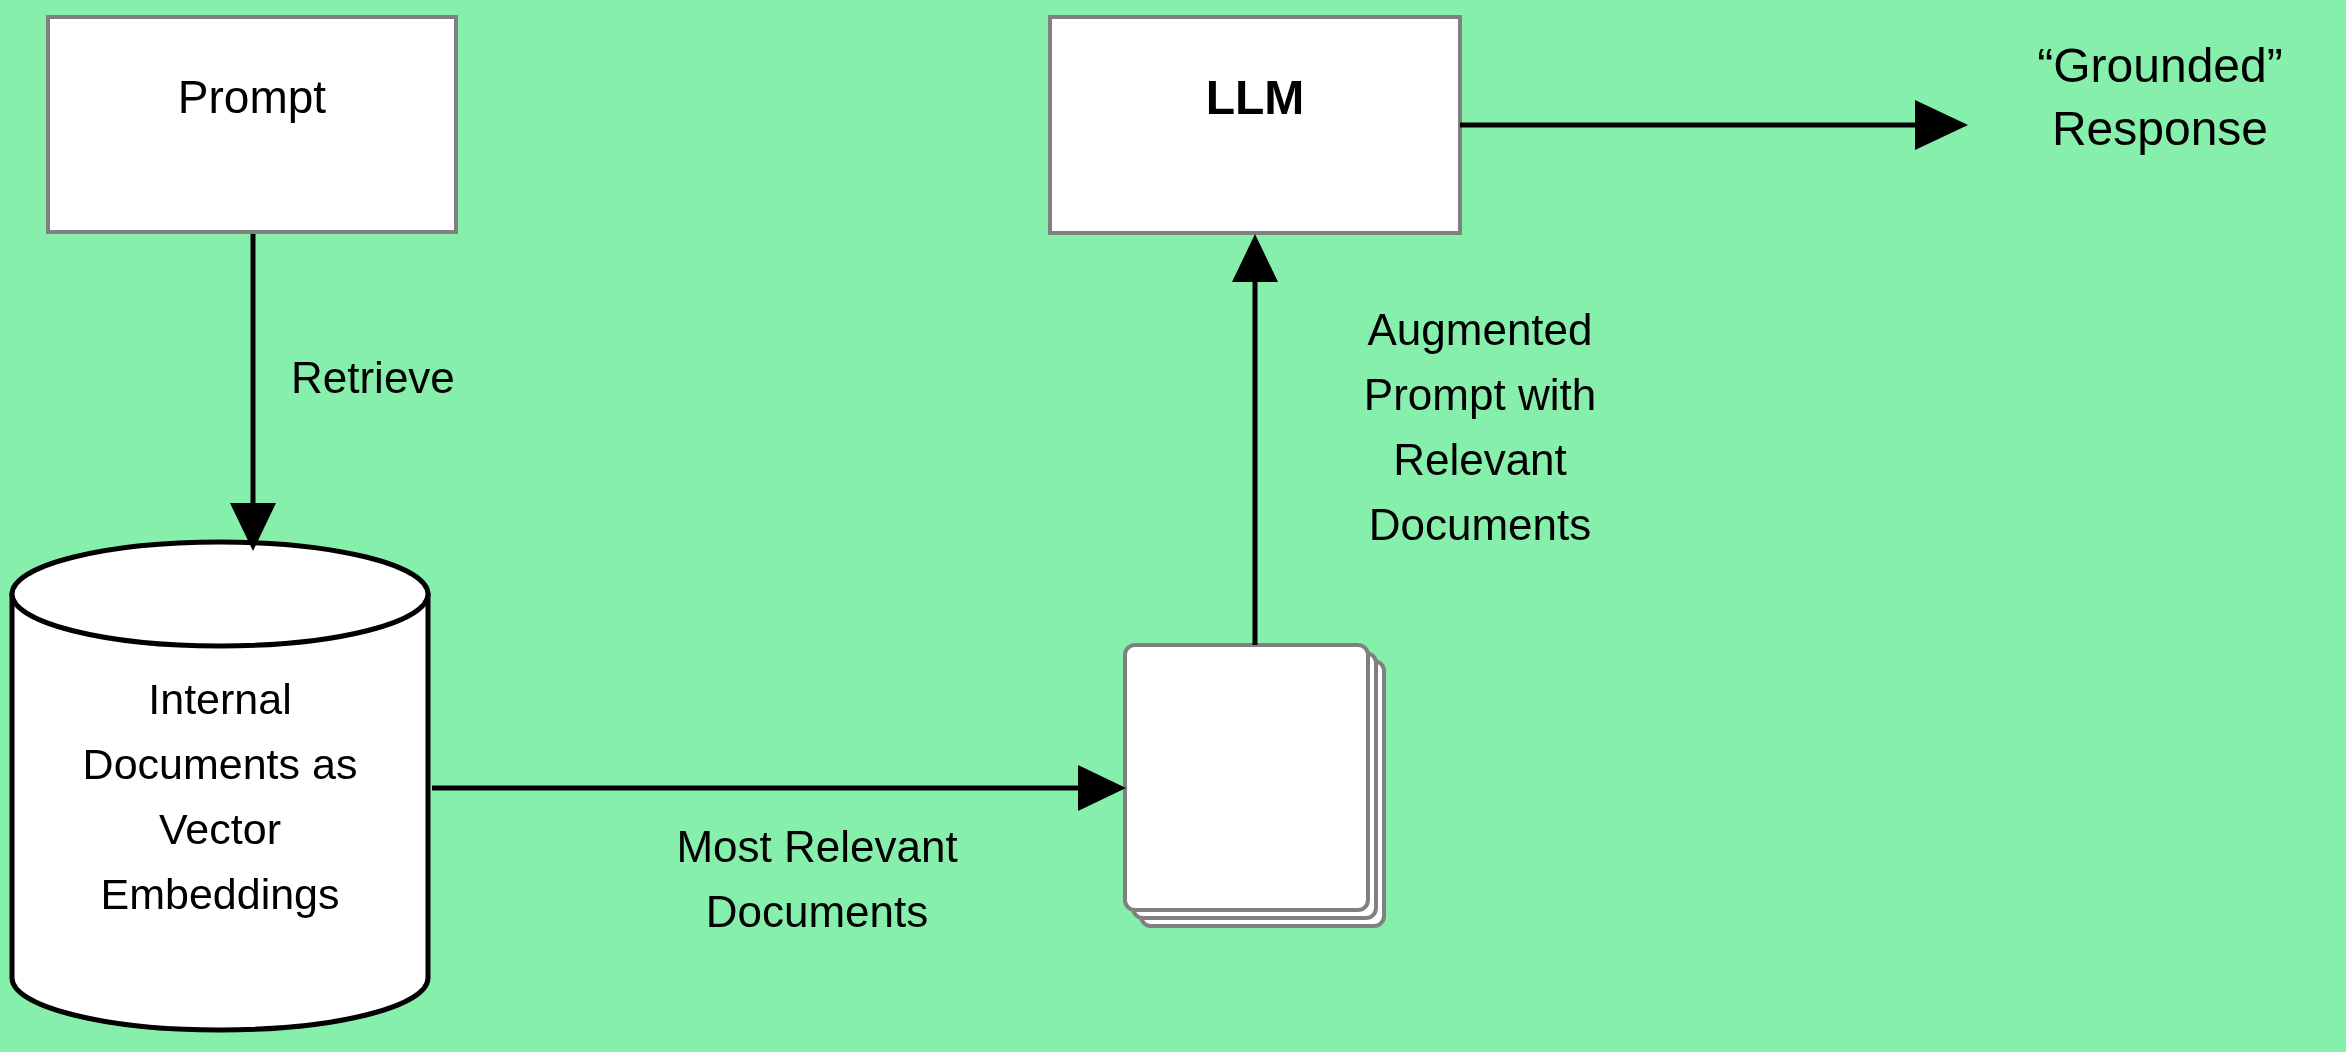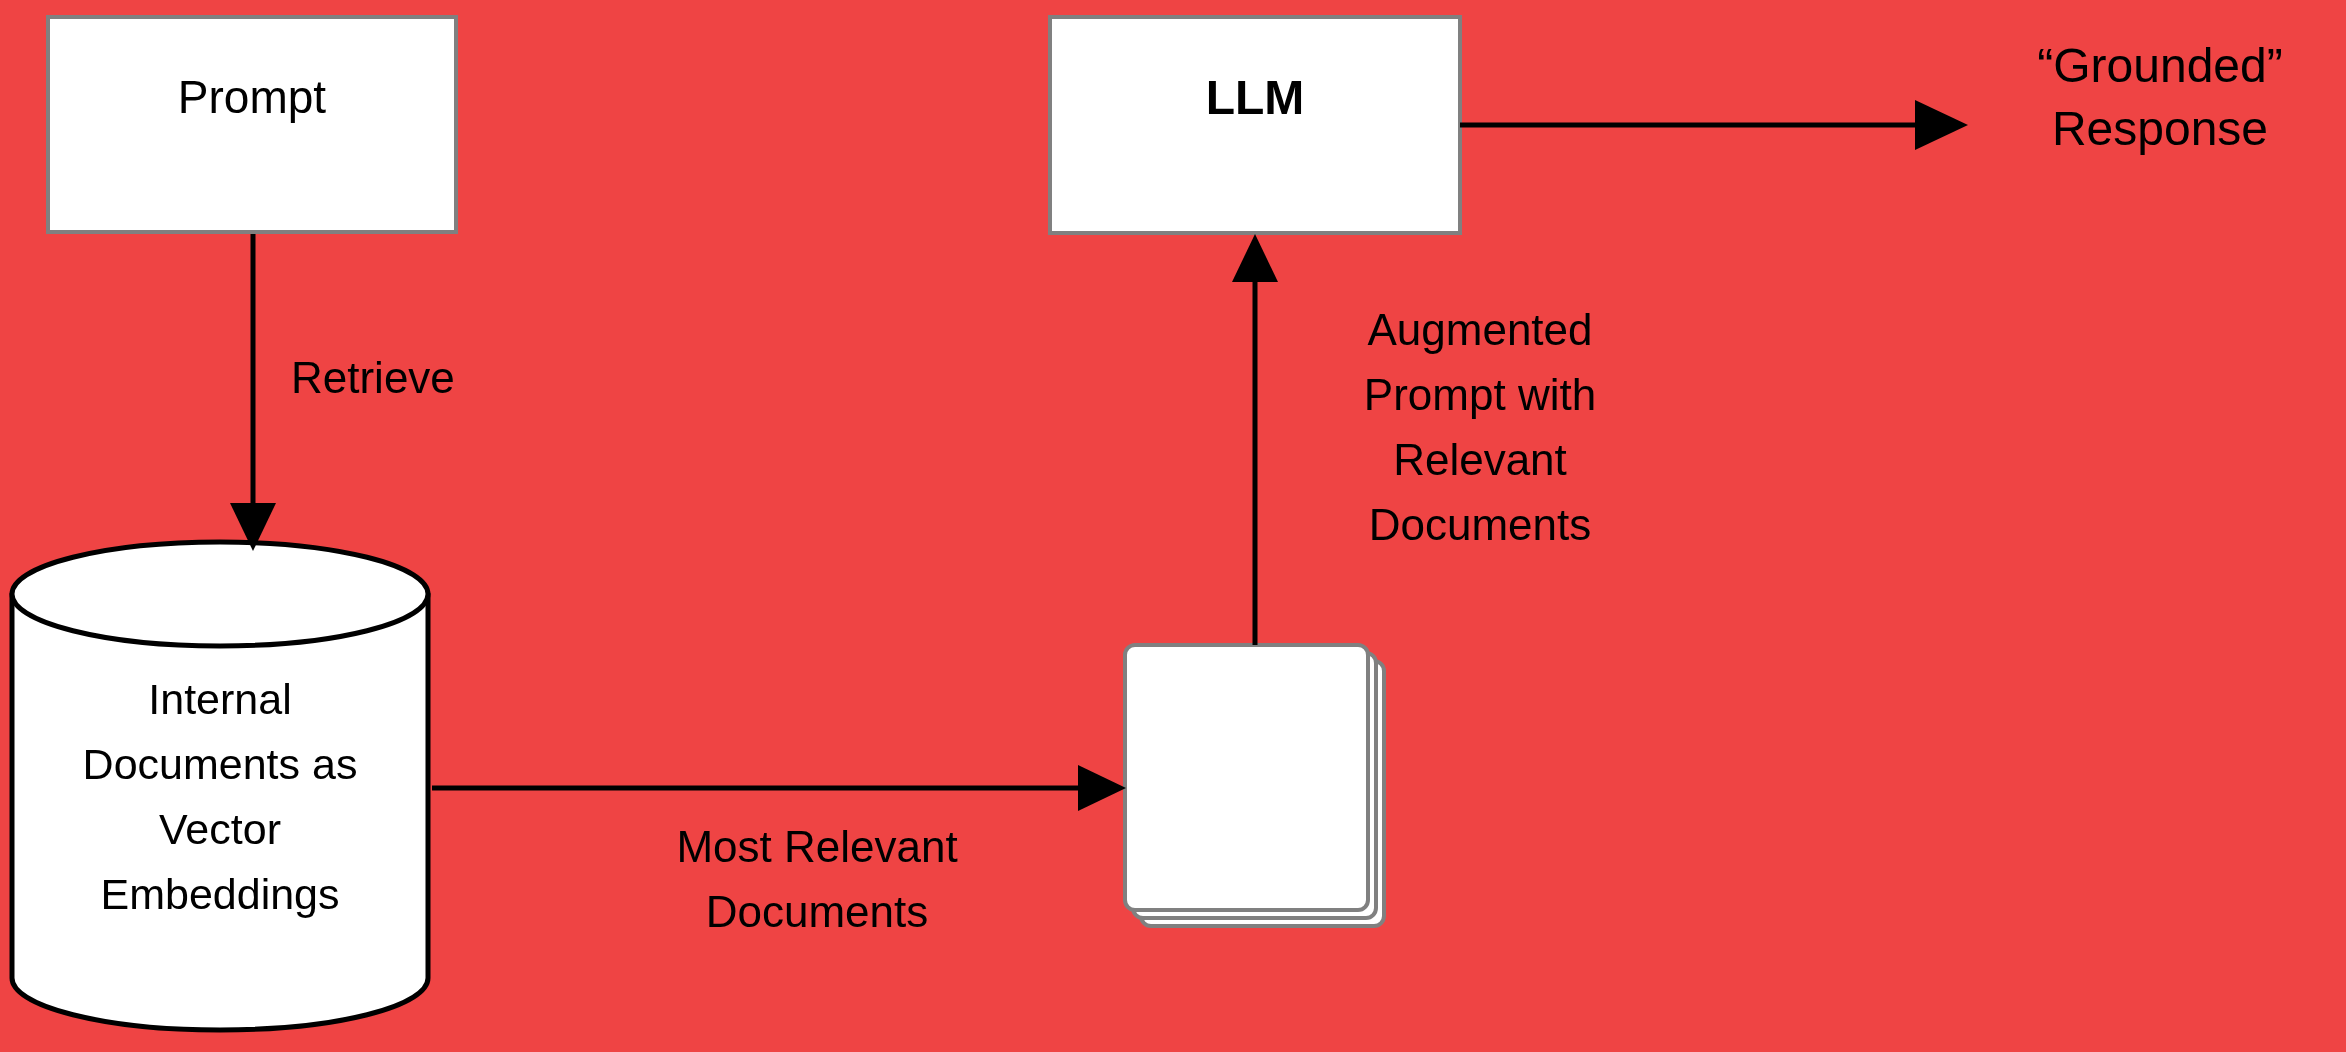--- a/index.html
+++ b/index.html
@@ -7,21 +7,21 @@
     padding: 0;
     background: #ffffff;
   }
   body {
     font-family: "Liberation Sans", sans-serif;
   }
   #diagram-root {
     position: relative;
     width: 2346px;
     height: 1052px;
-    background: #ef4444;
+    background: #86efac;
     overflow: hidden;
   }
   svg.diagram-canvas {
     position: absolute;
     top: 0;
     left: 0;
     width: 2346px;
     height: 1052px;
     display: block;
   }

